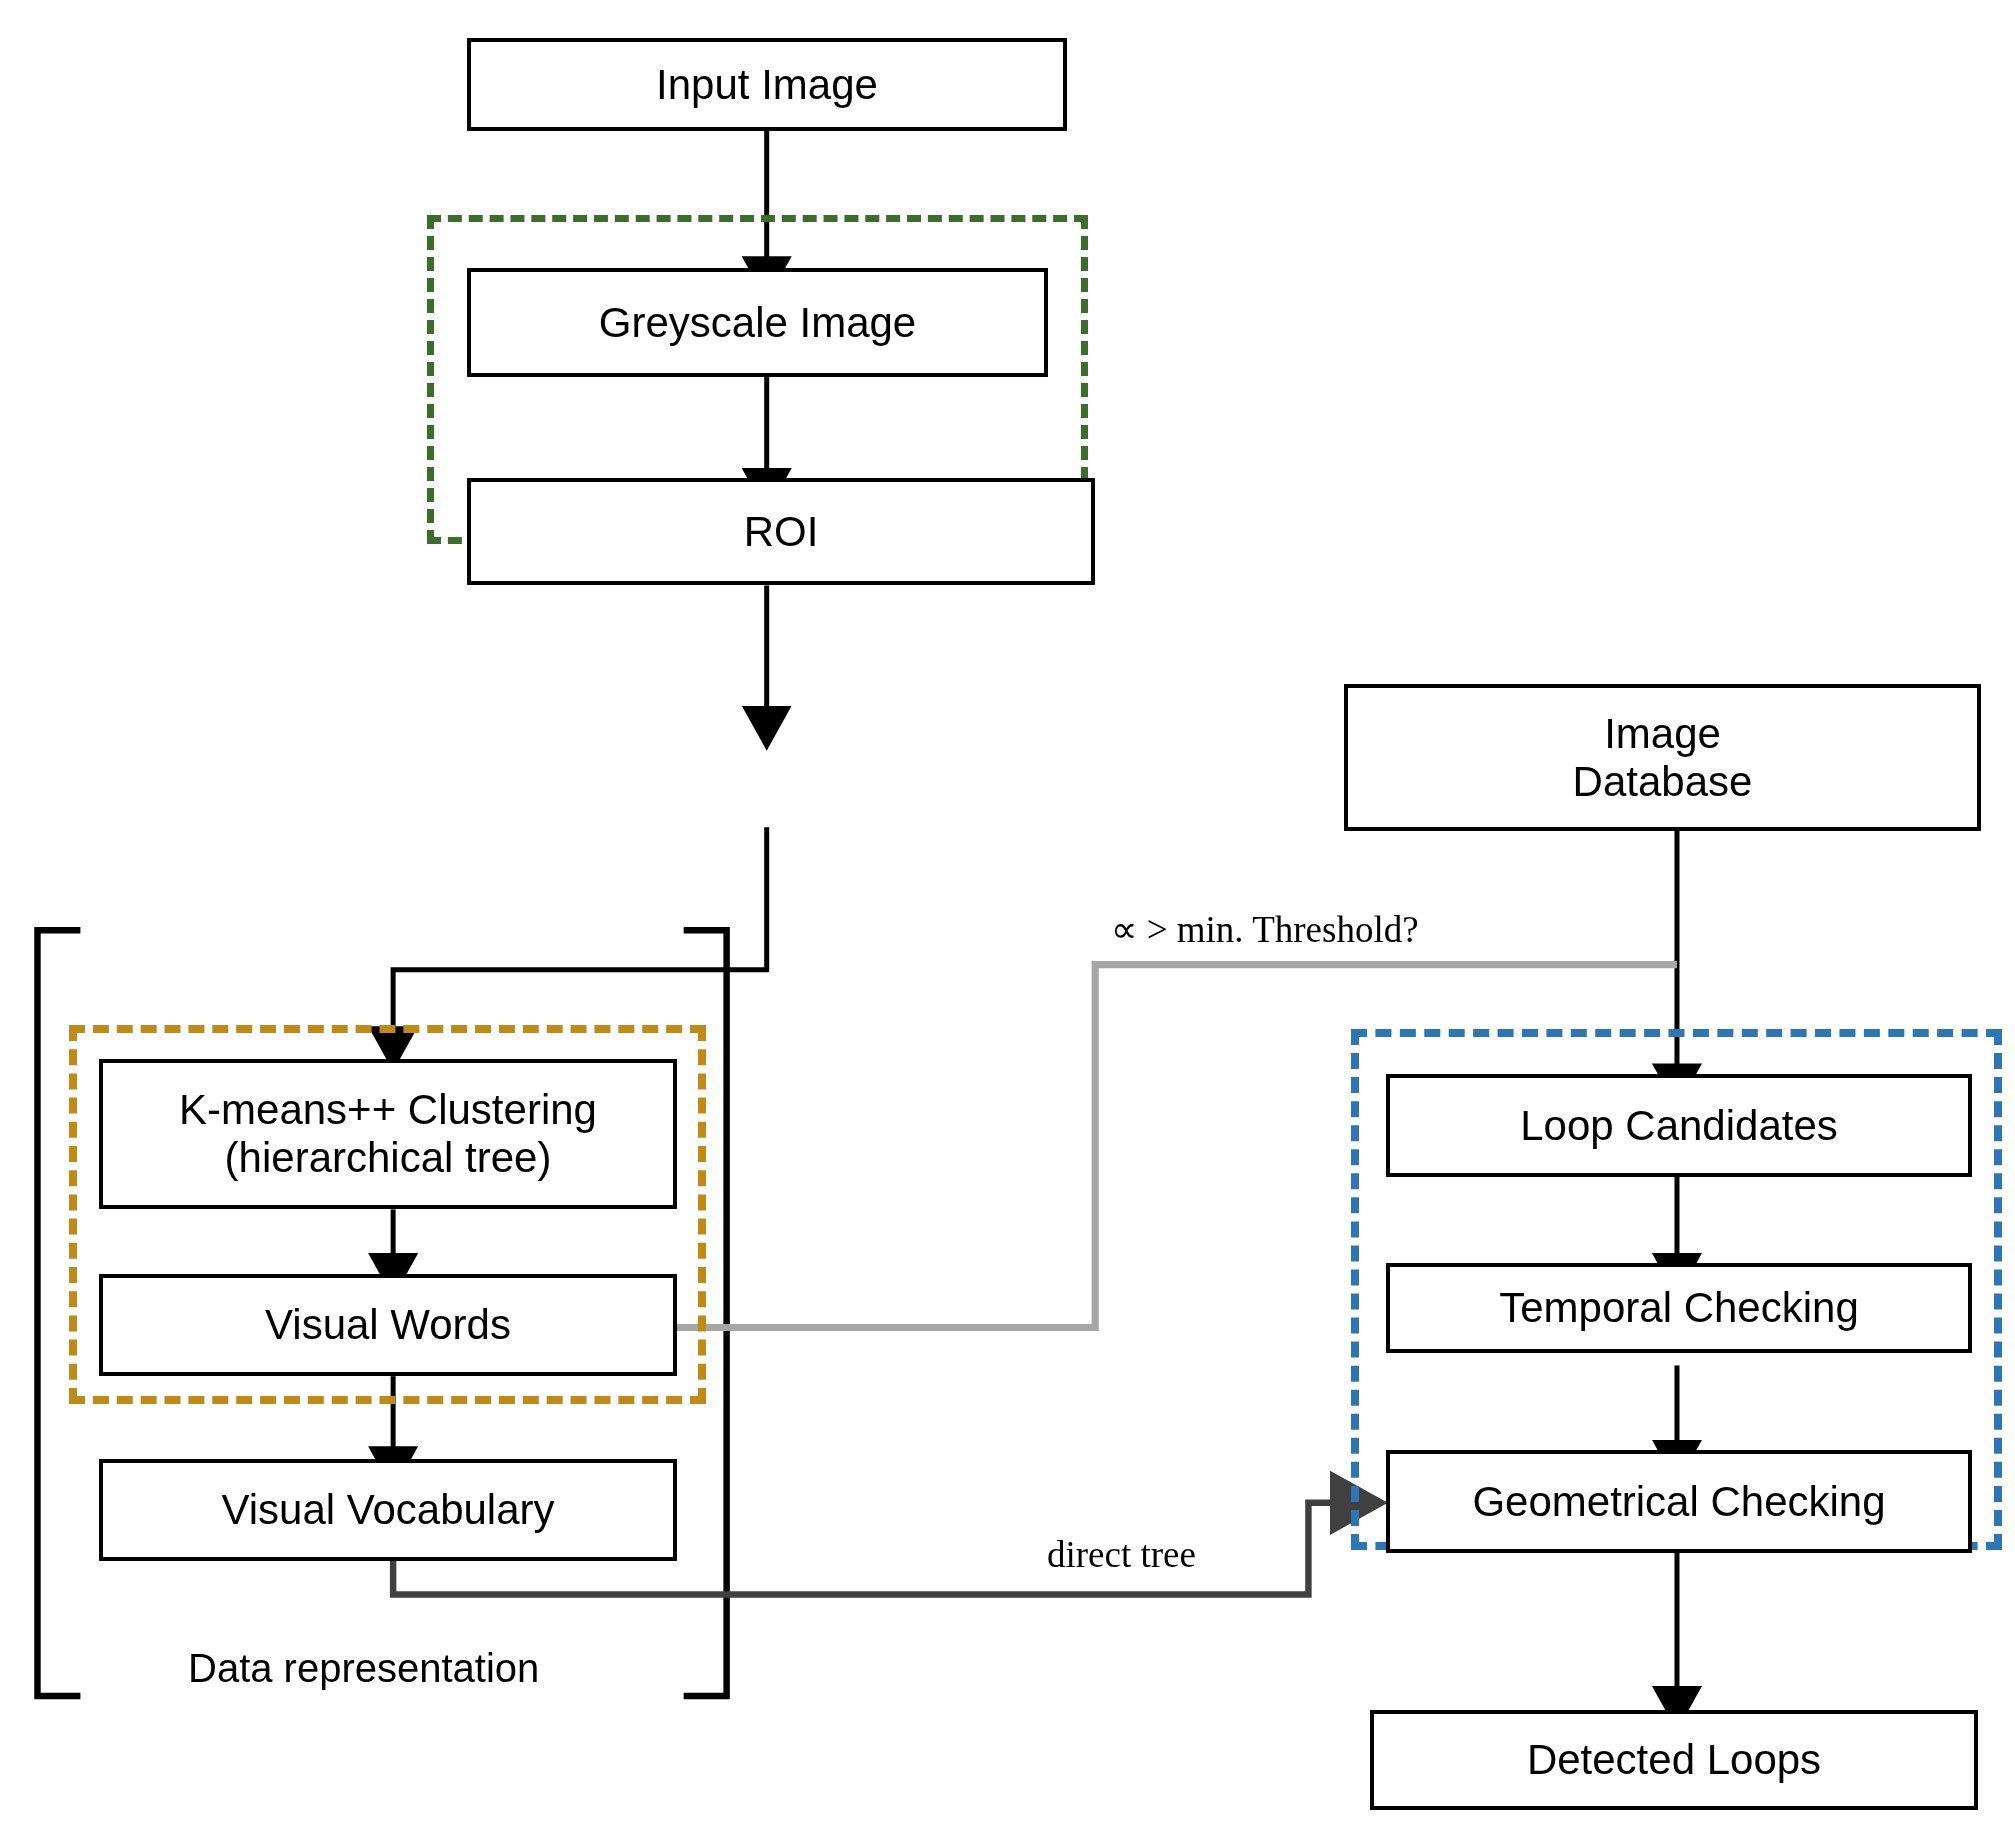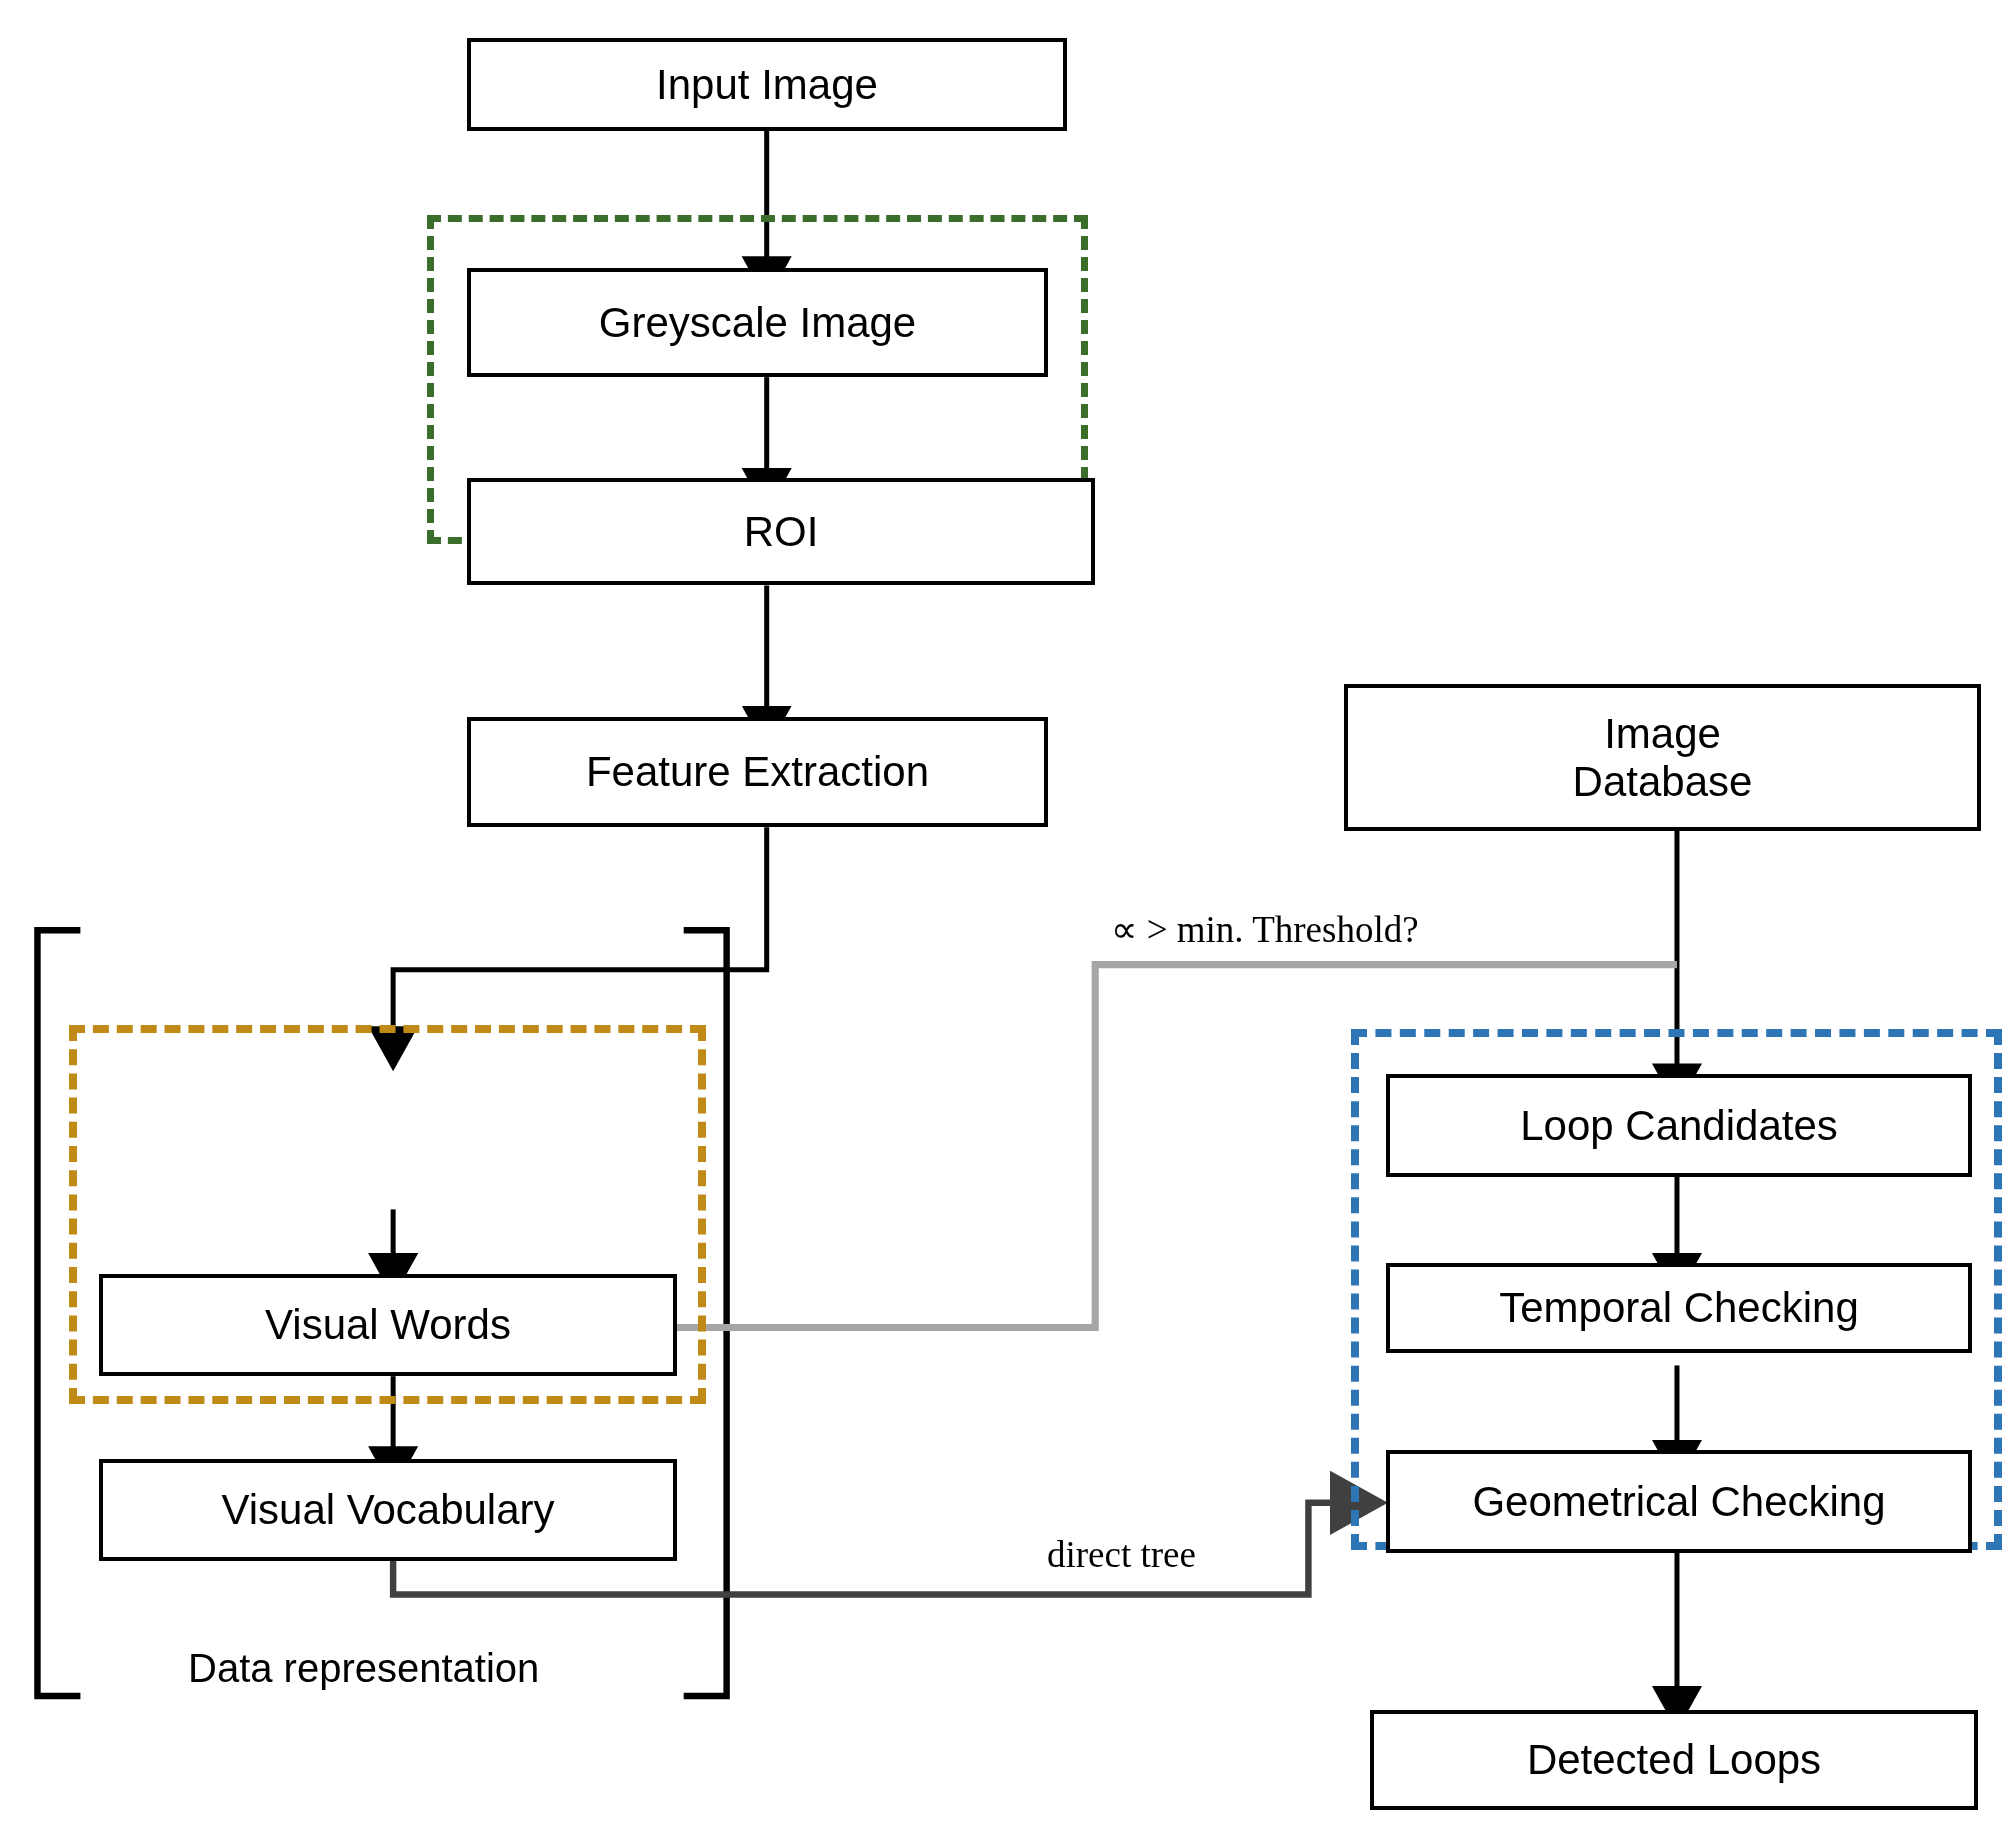--- a/index.html
+++ b/index.html
@@ -86,25 +86,26 @@
 
     <path d="M549,2180 L549,2228 L1828,2228 L1828,2100 L1876,2100" stroke="#404040" stroke-width="9" fill="none" marker-end="url(#arrowGrey)"></path>
   </svg>
 
   <div class="node" style="left:467px;top:38px;width:600px;height:93px;">Input Image</div>
 
   <div class="node" style="left:467px;top:268px;width:581px;height:109px;">Greyscale Image</div>
 
   <div class="node" style="left:467px;top:478px;width:628px;height:107px;">ROI</div>
 
-  <div class="node" style="left:467px;top:717px;width:581px;height:110px;">Feature Extraction</div>
 
   <div class="node" style="left:1344px;top:684px;width:637px;height:147px;">Image
 Database</div>
 
+  <div class="node" style="left:99px;top:1059px;width:578px;height:150px;">K-means++ Clustering
+(hierarchical tree)</div>
 
   <div class="node" style="left:99px;top:1274px;width:578px;height:102px;">Visual Words</div>
 
   <div class="node" style="left:99px;top:1459px;width:578px;height:102px;text-align:right;">Visual Vocabulary</div>
 
   <div class="node" style="left:1386px;top:1074px;width:586px;height:103px;">Loop Candidates</div>
 
   <div class="node" style="left:1386px;top:1263px;width:586px;height:90px;">Temporal Checking</div>
 
   <div class="node" style="left:1386px;top:1450px;width:586px;height:103px;">Geometrical Checking</div>

